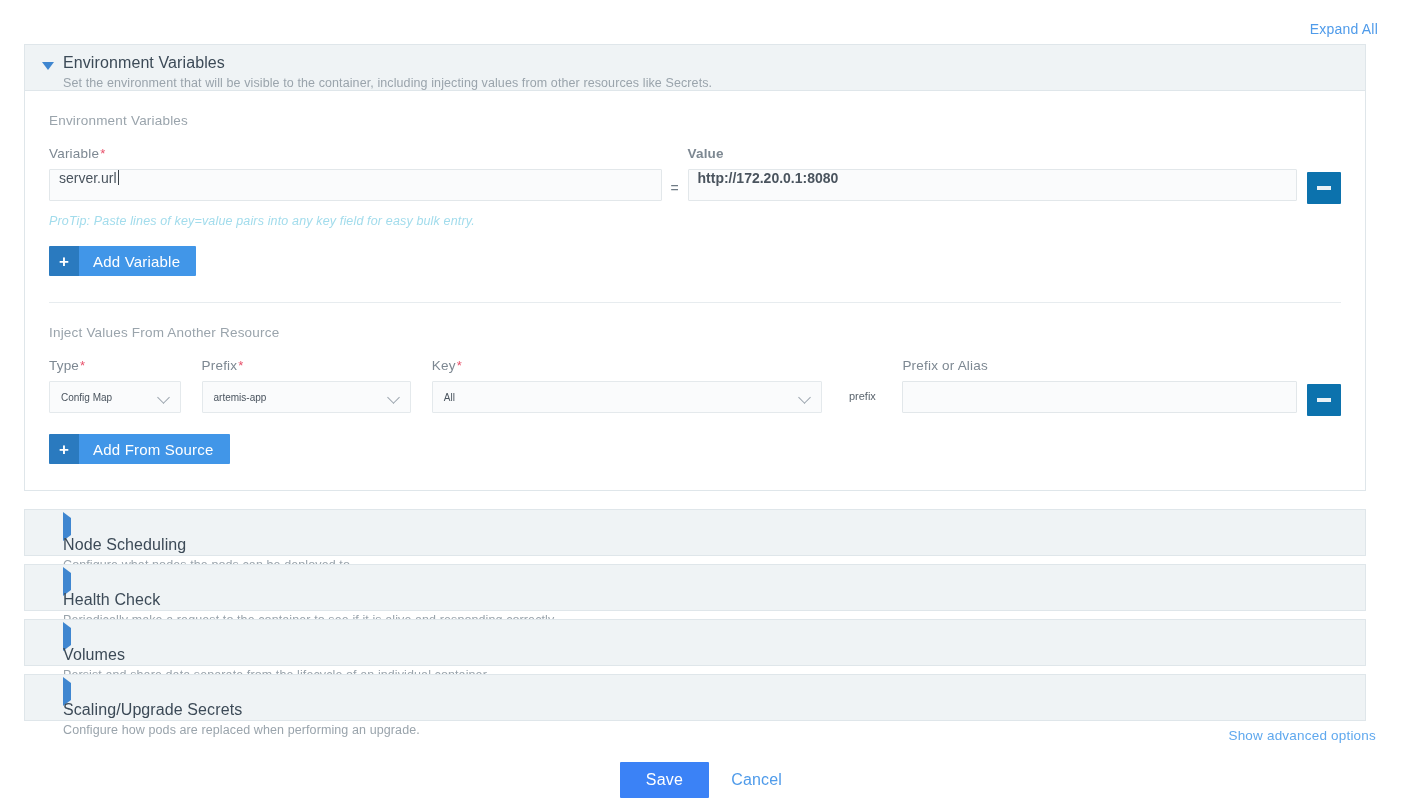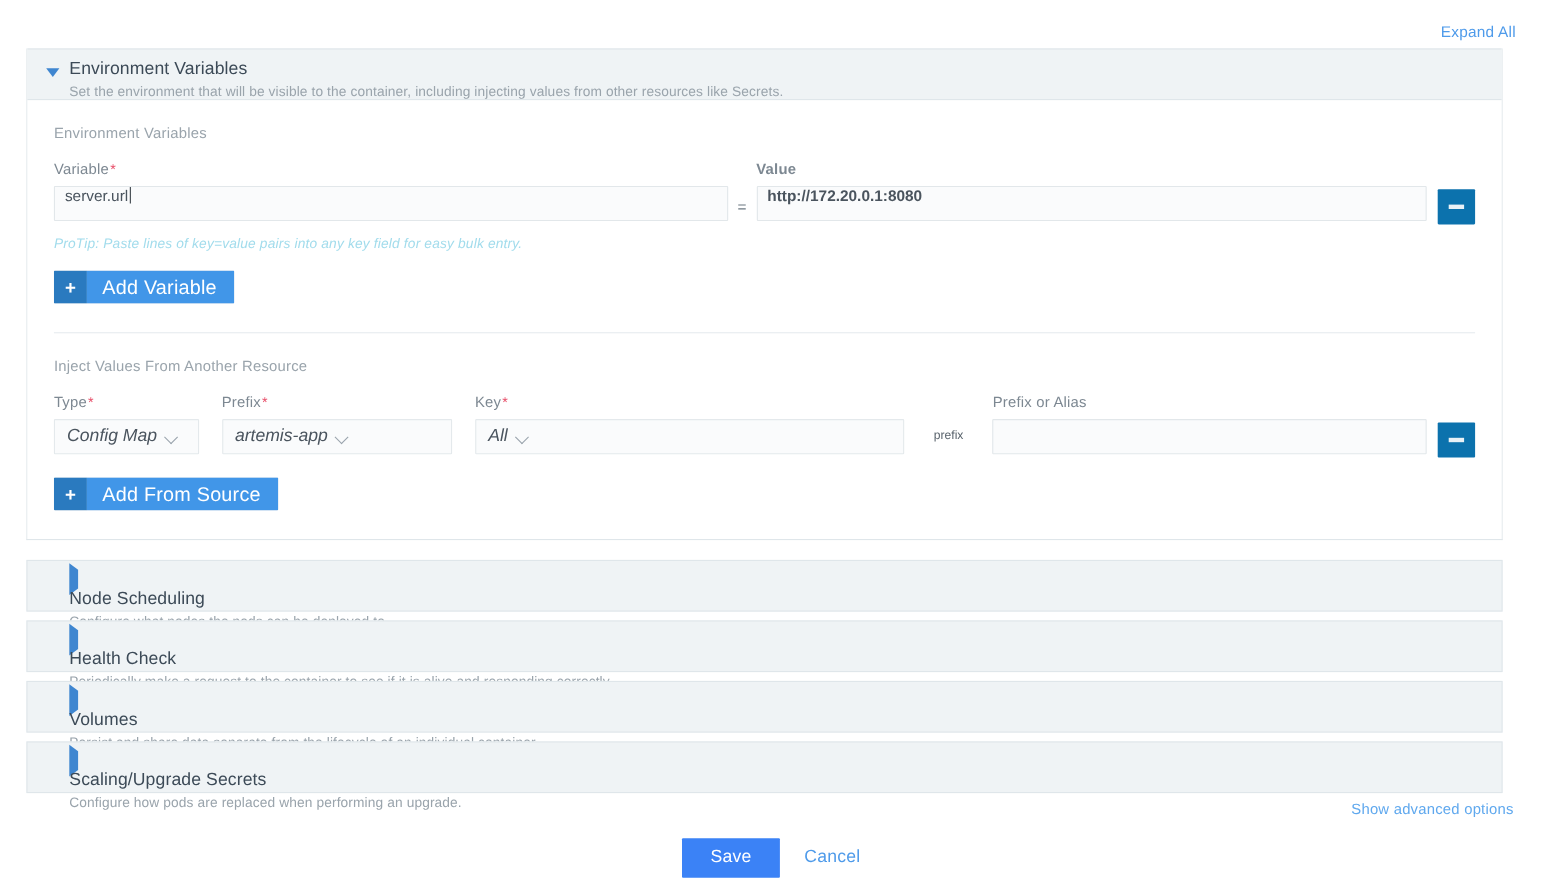--- a/index.html
+++ b/index.html
@@ -112,34 +112,34 @@
     display: inline-flex; align-items: stretch; height: 30px;
     margin-top: 18px; cursor: pointer; border-radius: 1px; overflow: hidden;
     border: none; padding: 0;
   }
   .add-btn .plus-box {
     width: 30px; background: #2a7abf; color: #fff;
     display: flex; align-items: center; justify-content: center;
     font-size: 17px; line-height: 1; font-weight: 700;
   }
   .add-btn .add-label {
-    background: #4196e8; color: #fff; font-size: 18px;
+    background: #4196e8; color: #fff; font-size: 15px;
     display: flex; align-items: center; padding: 0 16px 0 14px;
     letter-spacing: .2px;
   }
 
   .divider { height: 1px; background: #e7ecef; margin: 26px 0 0 0; }
 
   
   .src-row { display: flex; align-items: flex-start; }
   .sel {
     height: 32px; border: 1px solid #e4e9ec; background: #fafbfc;
-    display: flex; align-items: center; justify-content: flex-start;
-    padding: 0 10px 0 11px; font-size: 16px; color: #4a545e;
-    cursor: pointer; border-radius: 1px; font-style: italic;
+    display: flex; align-items: center; justify-content: space-between;
+    padding: 0 10px 0 11px; font-size: 10px; color: #4a545e;
+    cursor: pointer; border-radius: 1px;
   }
   .chev {
     width: 11px; height: 11px; position: relative; flex: 0 0 11px; margin-left: 8px;
   }
   .chev::before {
     content:''; position:absolute; left:0; top:1px;
     width:8px; height:8px; border-right:1.6px solid #9aa4ad; border-bottom:1.6px solid #9aa4ad;
     transform: rotate(45deg);
   }
   .prefix-word {

